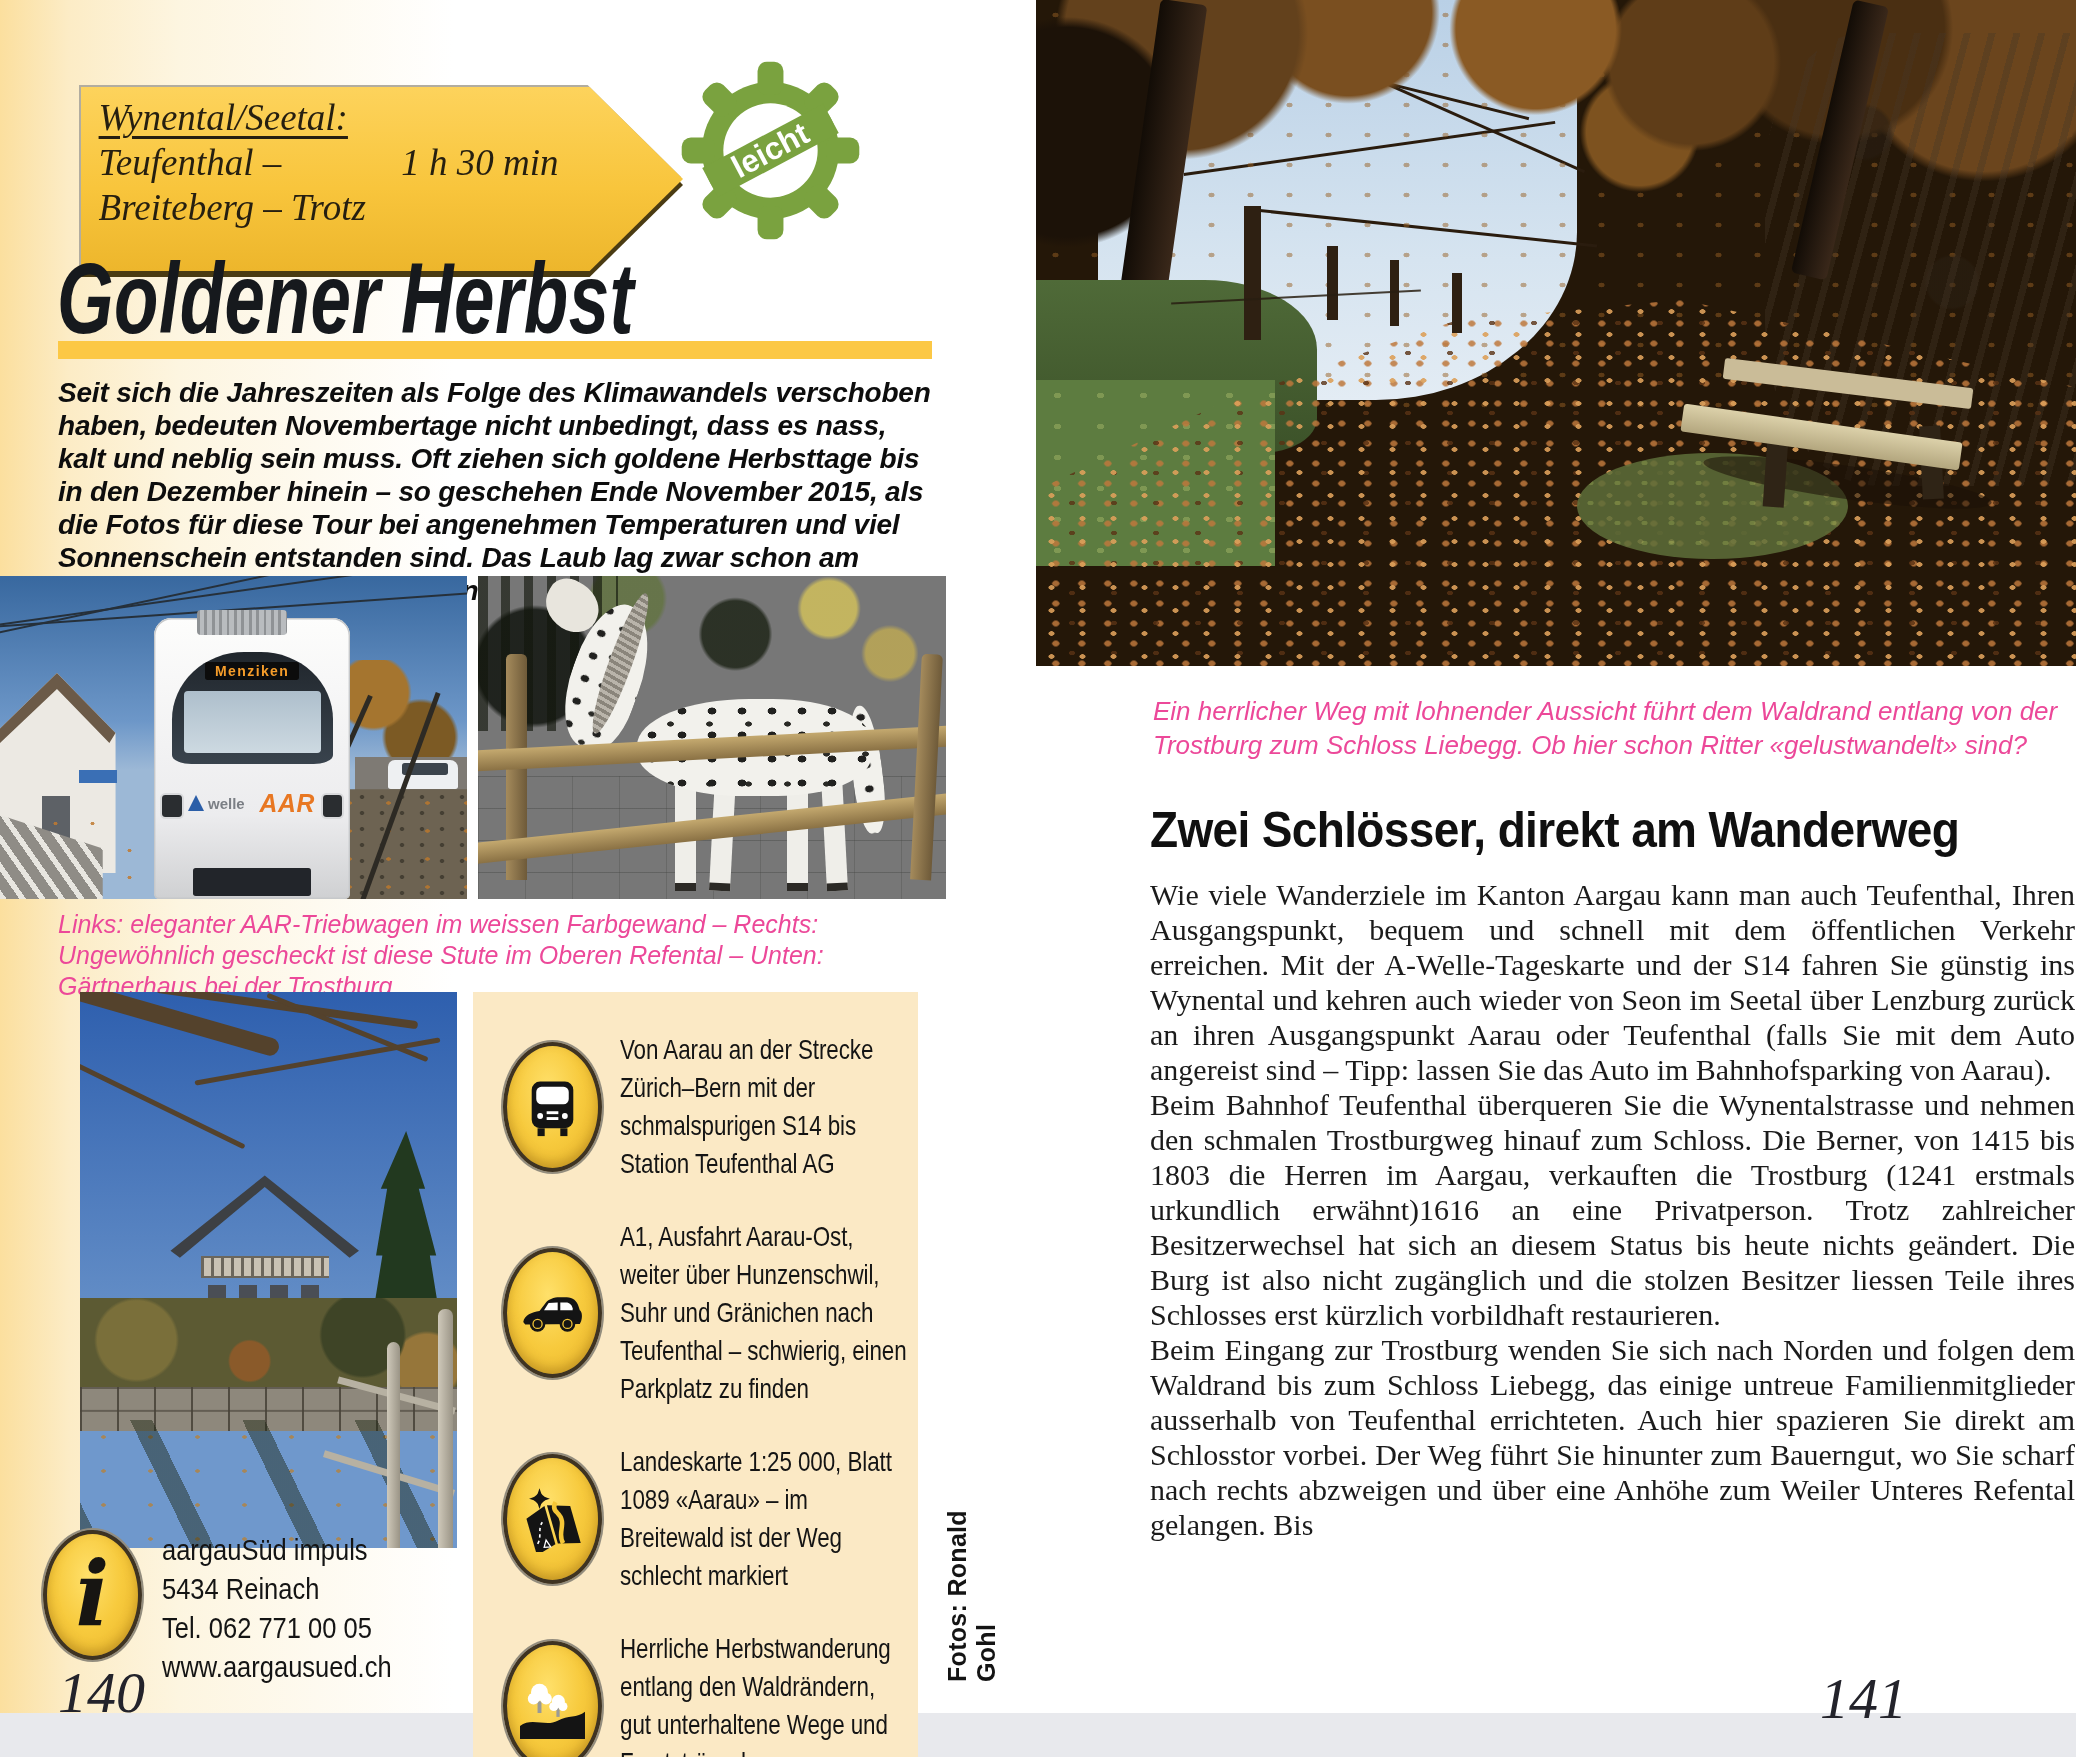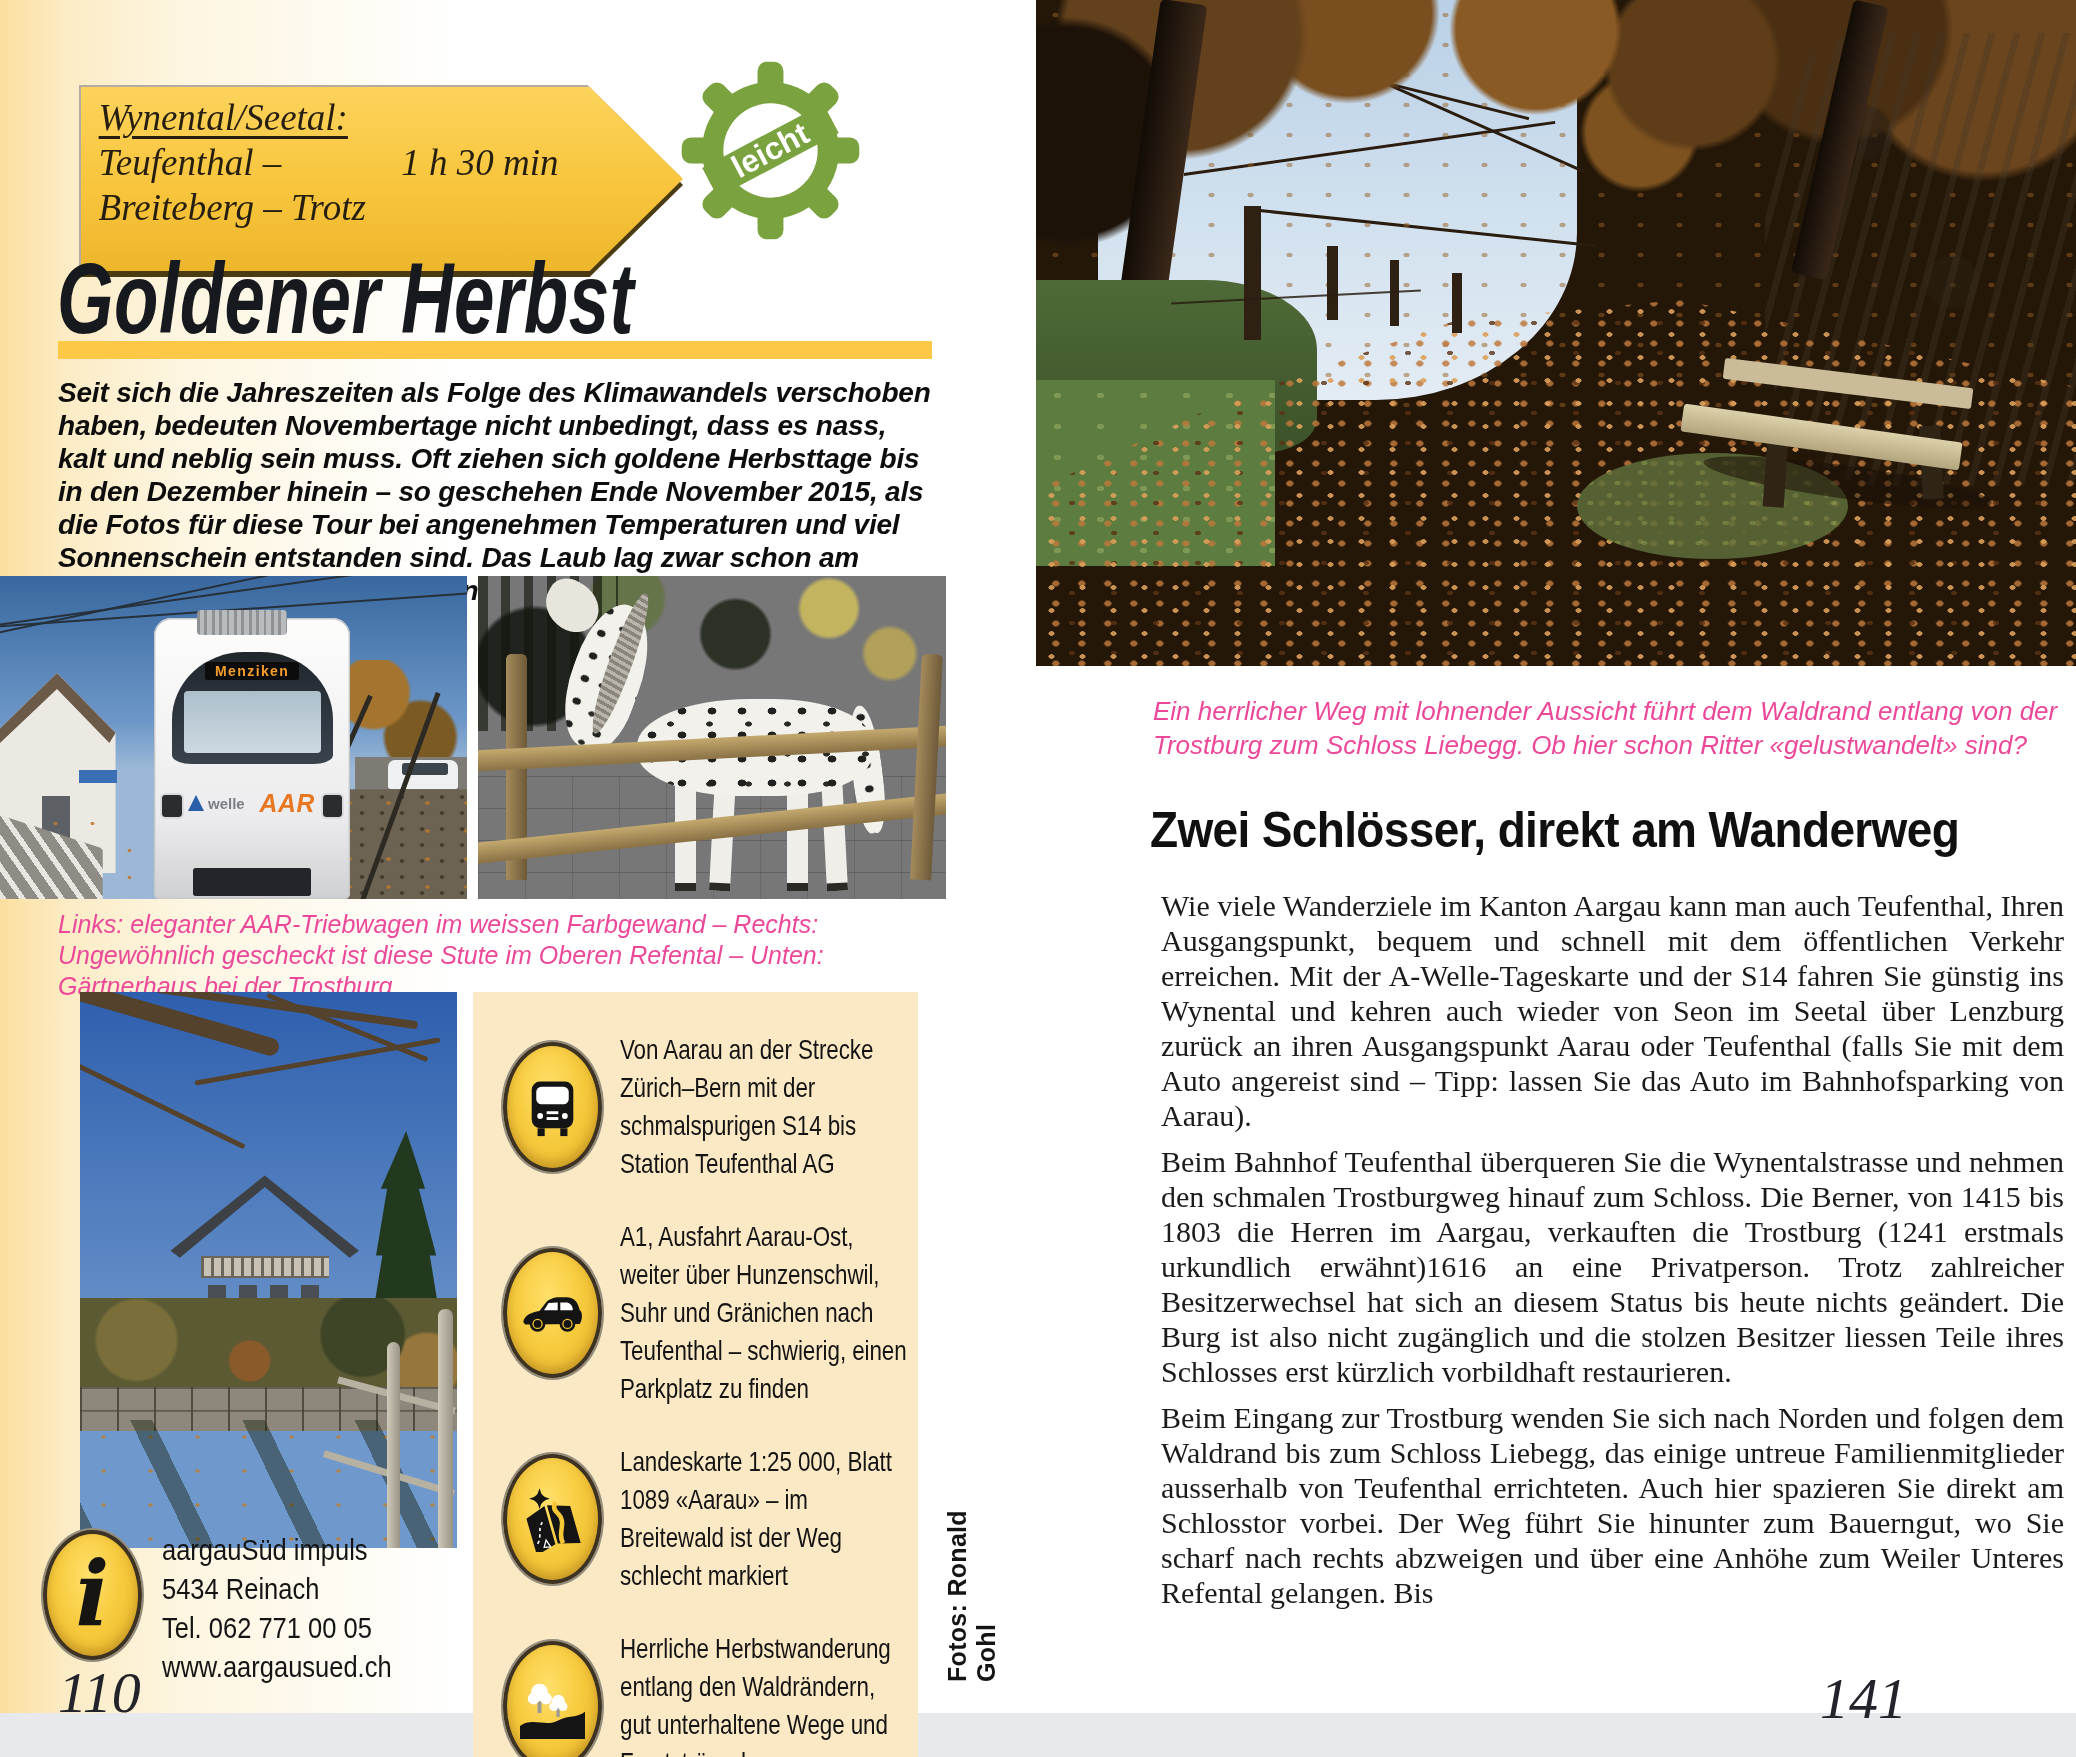--- a/index.html
+++ b/index.html
@@ -60,21 +60,21 @@
 
   .page-num{font-family:"Liberation Serif",serif;font-style:italic;font-size:58px;color:#23232b;}
   .page-num-left{left:58px;top:1659px;}
   .page-num-right{left:1820px;top:1665px;width:216px;text-align:left;}
 
   
   .heading{left:1150px;top:801px;font-weight:bold;font-size:50px;color:#101010;
     transform:scaleX(.92);transform-origin:left top;white-space:nowrap;letter-spacing:-0.7px;}
   .body-text{left:1150px;top:877px;width:925px;font-family:"Liberation Serif",serif;
     font-size:30px;line-height:35px;color:#1b1b1b;text-align:justify;hyphens:auto;}
-  .body-text p{margin:11px;}
+  .body-text p{margin:0;}
 
   
   .photo{overflow:hidden;background:#777;}
   .photo .abs{position:absolute;}
 
   
   .photo-train{left:0;top:576px;width:467px;height:323px;}
   .t-sky{inset:0;background:linear-gradient(180deg,#38689f 0%,#6d97c8 45%,#9cb8d6 60%);}
   .t-wire{left:-5%;width:115%;height:2px;background:#26303a;}
   .t-forest{left:0;top:26%;width:100%;height:34%;
@@ -442,21 +442,21 @@
     <div class="contact-text">
       <div>aargauSüd impuls</div>
       <div>5434 Reinach</div>
       <div>Tel. 062 771 00 05</div>
       <div>www.aargausued.ch</div>
     </div>
   </div>
 
   <div class="abs credit">Fotos: Ronald Gohl</div>
 
-  <div class="abs page-num page-num-left">110</div>
+  <div class="abs page-num page-num-left">140</div>
 
   <div class="abs photo photo-hero">
     <div class="abs w-sky"></div>
     <div class="abs w-branch" style="left:8%;top:10%;width:40%;transform:rotate(14deg);"></div>
     <div class="abs w-branch" style="left:14%;top:22%;width:36%;transform:rotate(-8deg);"></div>
     <div class="abs w-branch" style="left:24%;top:16%;width:30%;transform:rotate(24deg);"></div>
     <div class="abs w-branch" style="left:20%;top:34%;width:34%;transform:rotate(6deg);"></div>
     <div class="abs w-canopy"></div>
     <div class="abs w-trunk" style="left:9%;top:0;width:4.5%;height:66%;transform:rotate(8deg);"></div>
     <div class="abs w-rock"></div>

